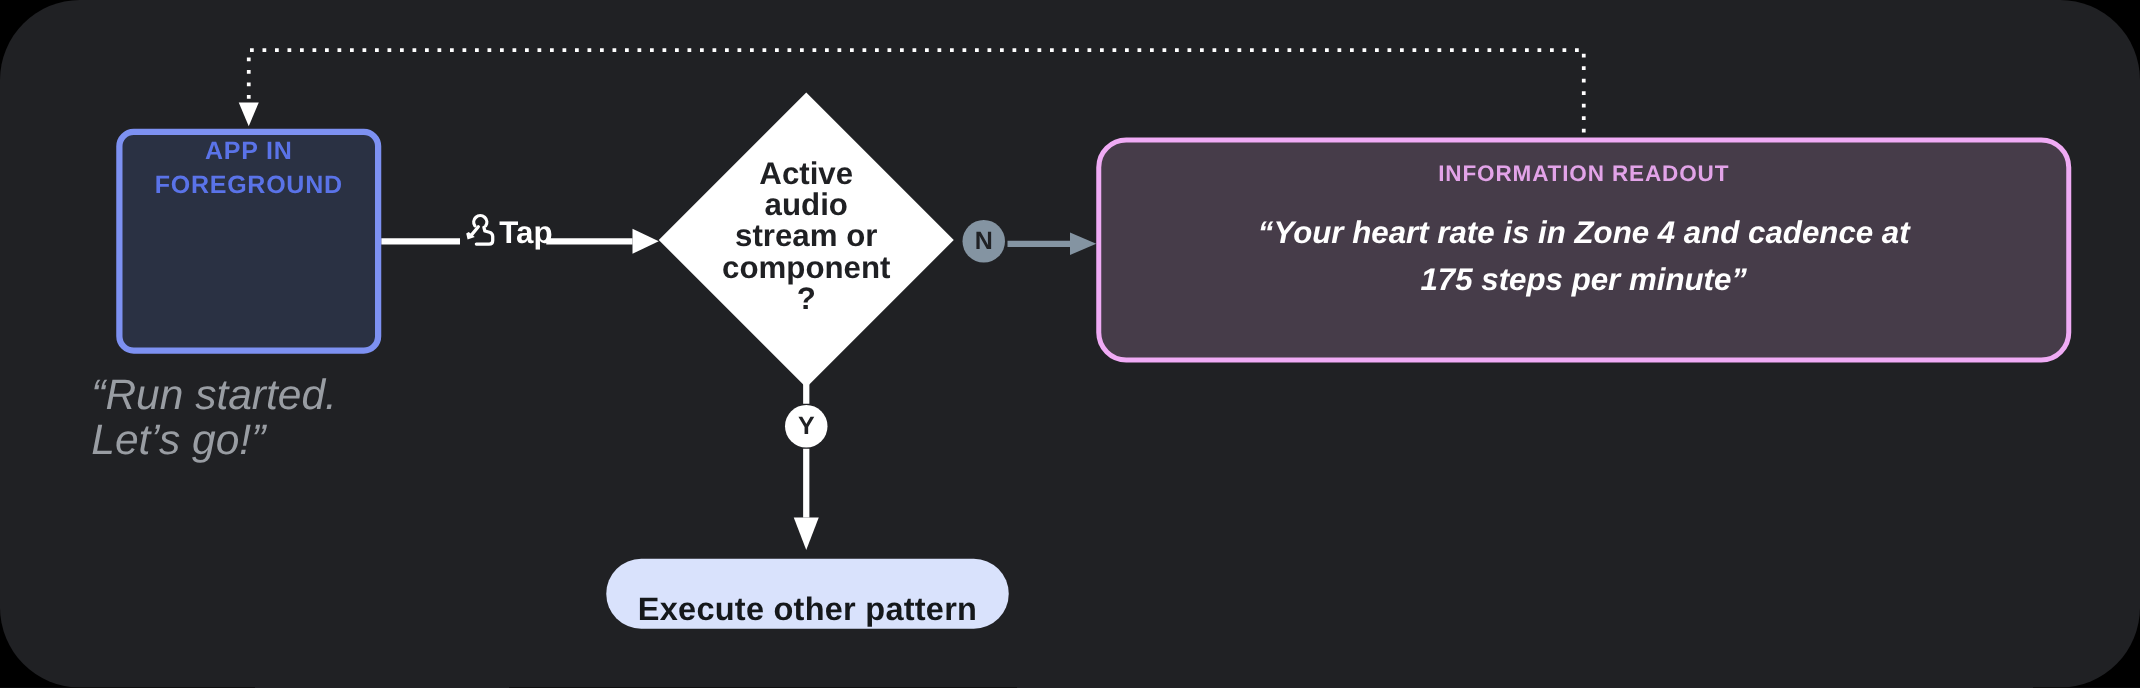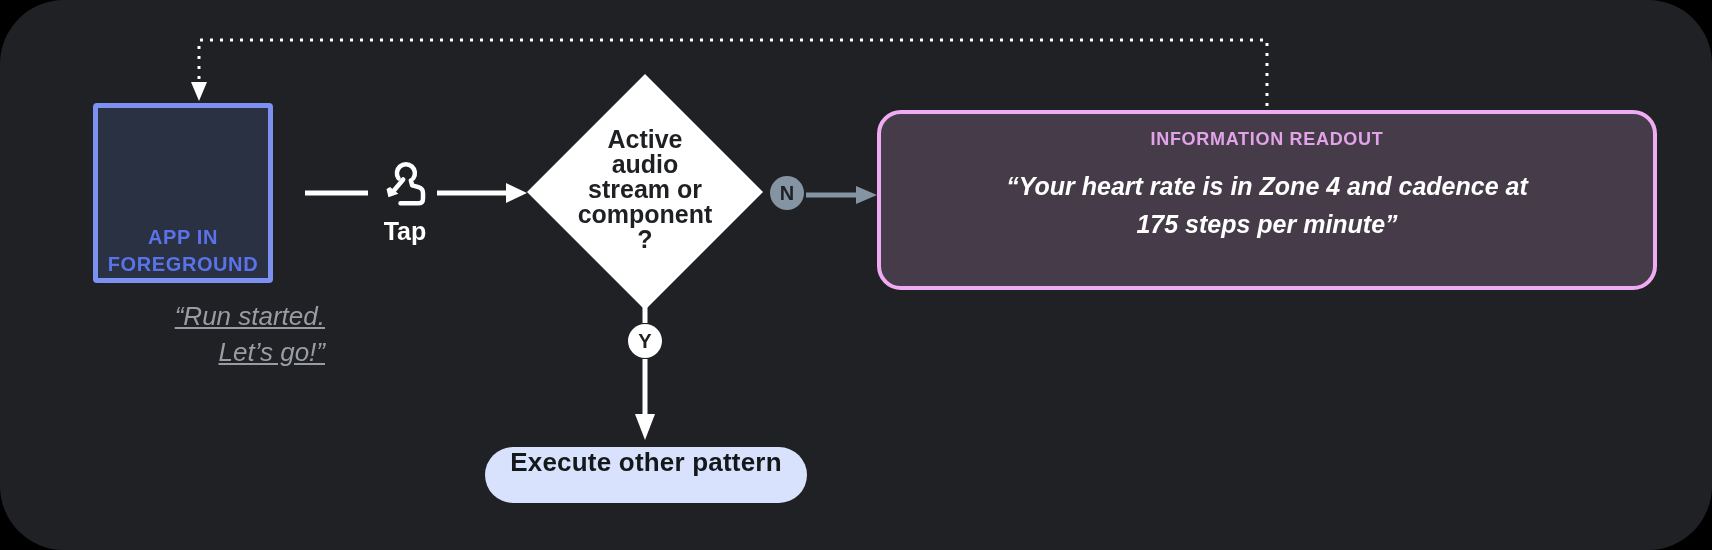--- a/index.html
+++ b/index.html
@@ -15,51 +15,51 @@
   .canvas{position:relative;width:1712px;height:550px;background:var(--panel-bg);
     border-radius:64px;overflow:hidden;}
   .connectors{position:absolute;left:0;top:0;width:1712px;height:550px;}
   .c-dotted{stroke:var(--white);stroke-width:3;stroke-dasharray:3 7;fill:none;}
   .c-white-line{stroke:var(--white);stroke-width:5;fill:none;}
   .c-white-fill{fill:var(--white);stroke:none;}
   .c-slate-line{stroke:var(--slate);stroke-width:5;fill:none;}
   .c-slate-fill{fill:var(--slate);stroke:none;}
   .abs{position:absolute;}
 
-  .app-node{left:93px;top:103px;width:180px;height:180px;background:var(--app-fill);
-    border:5px solid var(--app-border);border-radius:4px;
-    display:flex;align-items:flex-end;justify-content:center;text-align:center;}
+  .app-node{left:93px;top:103px;width:212px;height:180px;background:var(--app-fill);
+    border:5px solid var(--app-border);border-radius:14px;
+    display:flex;align-items:flex-start;justify-content:center;text-align:center;}
   .app-label{color:var(--app-text);font-weight:bold;font-size:20px;line-height:27px;
     letter-spacing:.6px;width:180px;}
 
-  .app-quote{left:73px;top:298px;width:252px;text-align:right;font-style:italic;
-    font-size:26px;line-height:36px;color:var(--quote-text);white-space:pre-line;text-decoration:underline;}
+  .app-quote{left:73px;top:298px;width:252px;text-align:left;font-style:italic;
+    font-size:34px;line-height:36px;color:var(--quote-text);white-space:pre-line;}
 
-  .tap-wrap{left:368px;top:155px;width:74px;display:flex;flex-direction:column;
+  .tap-wrap{left:368px;top:155px;width:74px;display:flex;flex-direction:row;
     align-items:center;}
   .tap-label{margin-top:4px;color:var(--white);font-weight:bold;font-size:25px;}
 
   .decision-label{left:565px;top:127px;width:160px;text-align:center;font-weight:bold;
     font-size:25px;line-height:25px;color:var(--dark-text);white-space:pre-line;}
 
   .badge{width:34px;height:34px;border-radius:50%;display:flex;align-items:center;
     justify-content:center;font-weight:bold;font-size:20px;}
   .badge-n{left:770px;top:176px;background:var(--slate);color:var(--panel-bg);}
   .badge-y{left:628px;top:324px;background:var(--white);color:var(--panel-bg);}
 
   .readout{left:877px;top:110px;width:780px;height:180px;background:var(--readout-fill);
     border:4px solid var(--readout-border);border-radius:24px;text-align:center;
     padding-top:15px;}
   .readout-title{color:var(--readout-title);font-weight:bold;font-size:18px;
     letter-spacing:.7px;}
   .readout-quote{margin-top:17px;color:var(--white);font-weight:bold;font-style:italic;
     font-size:25px;line-height:38px;white-space:pre-line;}
 
   .execute-pill{left:485px;top:447px;width:322px;height:56px;border-radius:28px;
-    background:var(--pill-bg);display:flex;align-items:flex-start;justify-content:center;}
+    background:var(--pill-bg);display:flex;align-items:flex-end;justify-content:center;}
   .execute-label{font-weight:bold;font-size:26px;color:var(--pill-text);letter-spacing:.2px;}
 </style>
 </head>
 <body>
 
 <div class="canvas">
 
   <svg class="connectors" viewBox="0 0 1712 550" xmlns="http://www.w3.org/2000/svg">
     <path class="c-dotted" d="M1267,106 L1267,40 L199,40 L199,80"></path>
     <polygon class="c-white-fill" points="191,82 207,82 199,101"></polygon>

